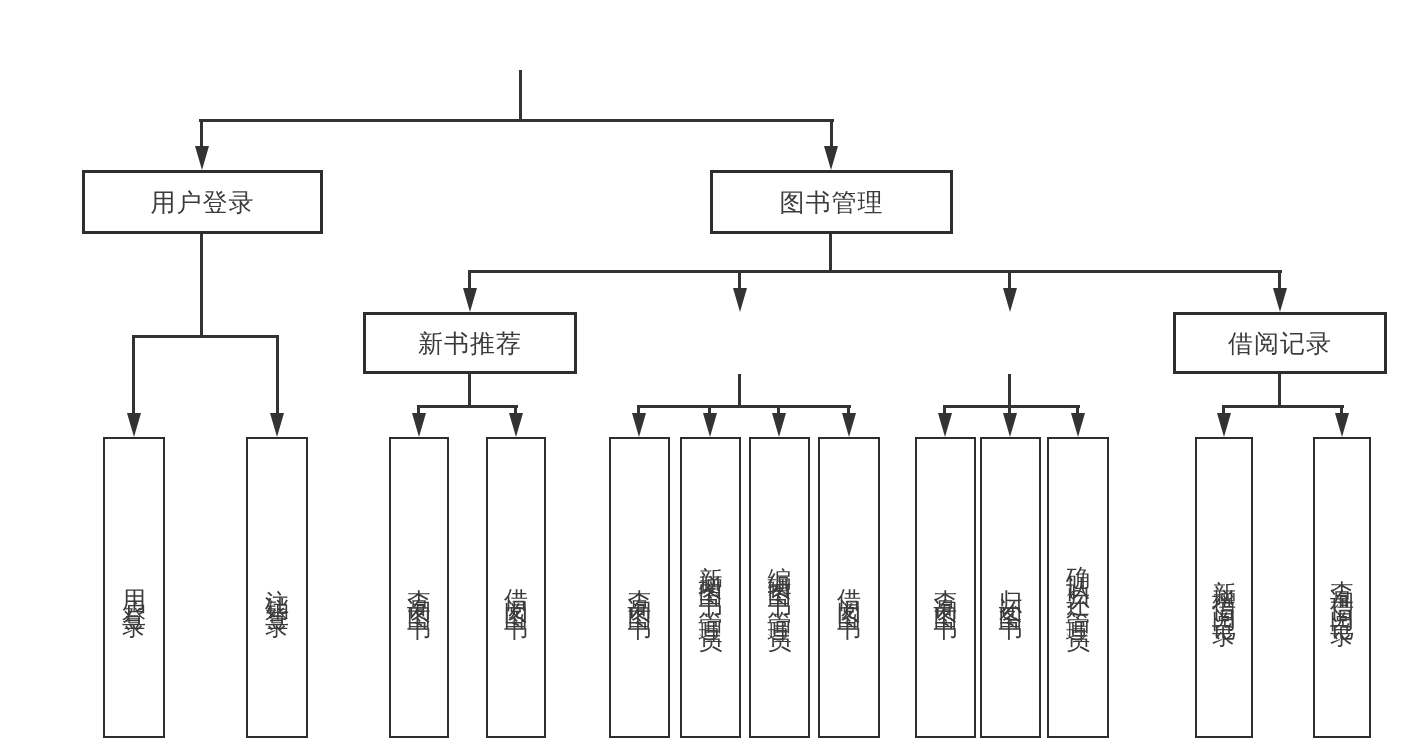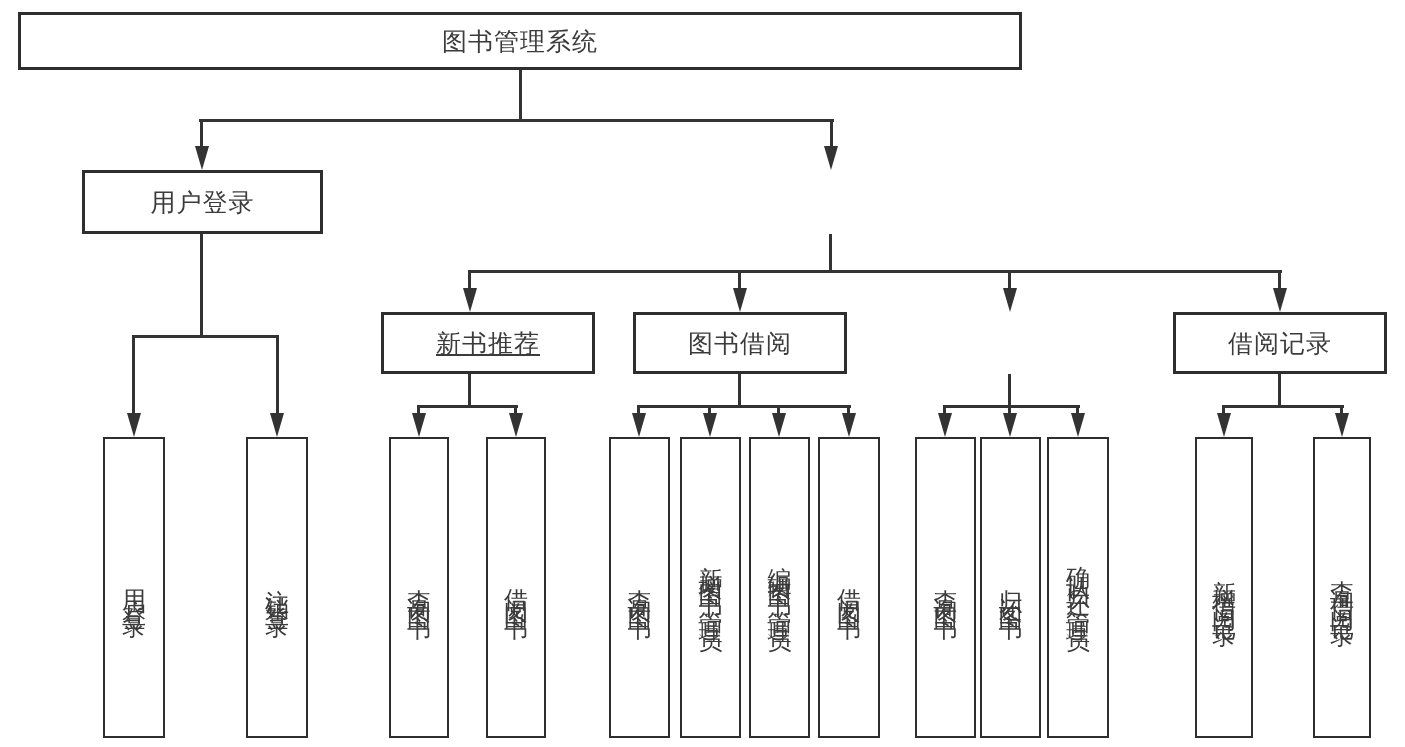--- a/index.html
+++ b/index.html
@@ -58,36 +58,33 @@
     letter-spacing: 1px;
     color: rgba(162,162,162,0.85);
     z-index: 10;
   }
 </style>
 </head>
 <body>
 
 <div id="canvas">
 
-  <div class="box" style="left:18px; top:12px; width:1004px; height:58px;">
-    <span>图书管理系统</span>
-  </div>
 
   <div class="box" style="left:82px; top:170px; width:241px; height:64px;">
     <span>用户登录</span>
   </div>
 
-
-  <div class="box" style="left:381px; top:312px; width:214px; height:62px;text-decoration:underline;">
+  <div class="box" style="left:710px; top:170px; width:243px; height:64px;">
+    <span>图书管理</span>
+  </div>
+
+  <div class="box" style="left:363px; top:312px; width:214px; height:62px;">
     <span>新书推荐</span>
   </div>
 
-  <div class="box" style="left:633px; top:312px; width:214px; height:62px;">
-    <span>图书借阅</span>
-  </div>
 
 
   <div class="box" style="left:1173px; top:312px; width:214px; height:62px;">
     <span>借阅记录</span>
   </div>
 
   <div class="vbox" style="left:103px; top:437px; width:62px; height:301px;">
     <span class="vtext">用户登录</span>
   </div>
 

